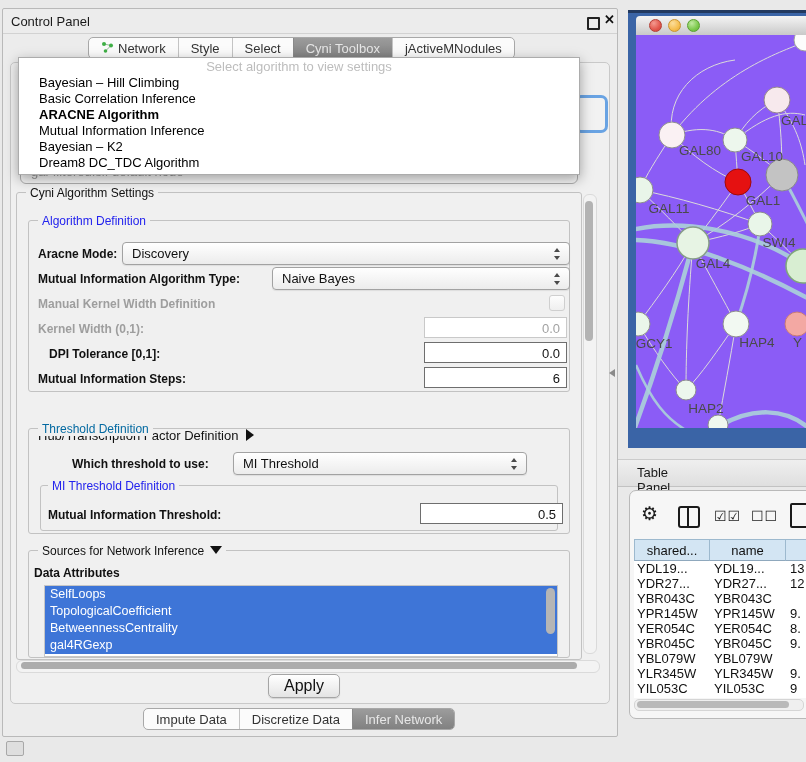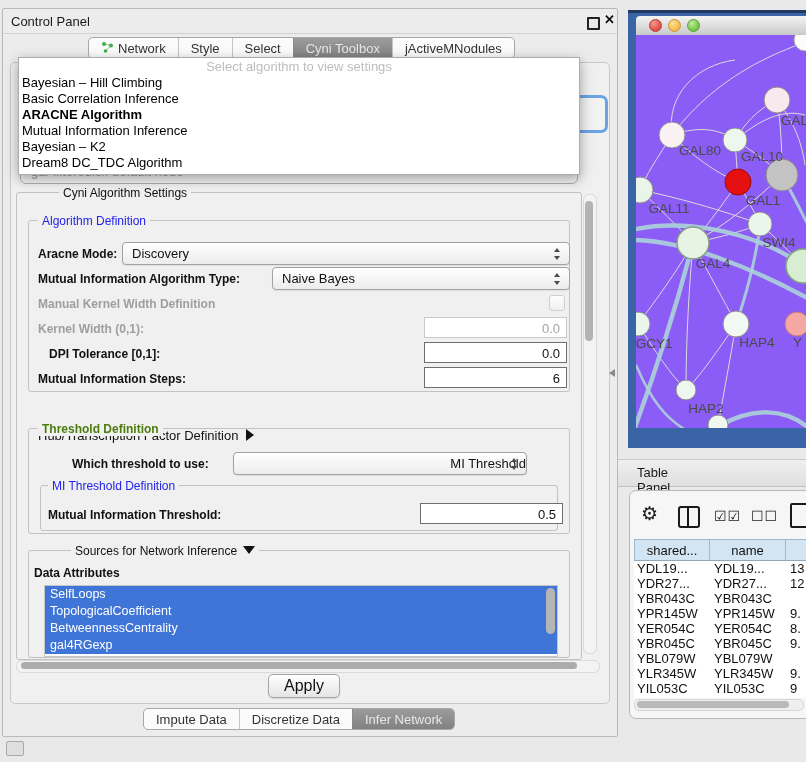--- a/index.html
+++ b/index.html
@@ -31,29 +31,29 @@
   .frag-combo-blue{left:574px;top:95px;width:28px;height:32px;border:3px solid #69A3E3;
                    border-radius:7px;background:#F2F2F2;z-index:4;}
   .frag-net-combo{left:20px;top:162px;width:556px;height:20px;border:1px solid #AEAEAE;
                   border-radius:6px;background:#F6F6F6;overflow:hidden;z-index:4;}
   .frag-net-combo span{position:absolute;left:10px;top:1px;font-size:13px;color:#9A9A9A;white-space:nowrap;}
 
   
   .dd{left:18px;top:57px;width:560px;height:116px;background:#FFF;border:1px solid #ACACAC;
       box-shadow:0 4px 12px rgba(0,0,0,.35);z-index:50;}
   .dd-ph{height:17px;line-height:17px;text-align:center;font-size:13px;color:#BDBDBD;}
-  .dd-it{height:16px;line-height:16px;font-size:13px;color:#000;padding-left:3px;white-space:nowrap;}
+  .dd-it{height:16px;line-height:16px;font-size:13px;color:#000;padding-left:20px;white-space:nowrap;}
   .dd-it.b{font-weight:bold;}
 
   
   .grp{border:1px solid #C2C2C2;border-radius:3px;background:transparent;}
   .grp-title{font-size:12px;background:#F0F0F0;padding:0 4px;white-space:nowrap;z-index:6;}
-  .t-black{color:#111;margin-left:33px;}
+  .t-black{color:#111;}
   .t-blue{color:#2222EE;}
-  .t-green{color:#4d7c0f;font-weight:bold;}
+  .t-green{color:#0369a1;}
 
   .lbl{font-size:12px;font-weight:bold;color:#111;white-space:nowrap;}
   .lbl.dis{color:#9E9E9E;}
   .plain{font-size:13px;color:#111;white-space:nowrap;margin-top:28px;}
 
   .combo{border:1px solid #A2A2A2;border-radius:4px;background:linear-gradient(#FFFFFF,#ECECEC);
          font-size:13px;color:#111;height:23px;box-sizing:border-box;padding:3px 0 0 9px;
          box-shadow:0 1px 1px rgba(0,0,0,.08);}
   .arrs{position:absolute;right:7px;top:5px;width:9px;height:12px;}
   .arrs::before{content:"";position:absolute;top:0;left:1px;border-left:3.5px solid transparent;
@@ -219,21 +219,21 @@
   <div class="abs fld" style="left:424px;top:367px;width:143px;">6</div>
 
   <div class="abs plain" style="left:38px;top:400px;">
     <span>Hub/Transcription Factor Definition</span><span class="tri-right"></span>
   </div>
 
   <div class="abs grp" style="left:28px;top:428px;width:540px;height:104px;"></div>
   <div class="abs grp-title t-green" style="left:38px;top:422px;">Threshold Definition</div>
 
   <div class="abs lbl" style="left:72px;top:457px;text-align:right;">Which threshold to use:</div>
-  <div class="abs combo" style="left:233px;top:452px;width:294px;text-align:right;">
+  <div class="abs combo" style="left:233px;top:452px;width:294px;">
     <span>MI Threshold</span>
     <span class="arrs"></span>
   </div>
 
   <div class="abs grp" style="left:40px;top:485px;width:516px;height:44px;"></div>
   <div class="abs grp-title t-blue" style="left:48px;top:479px;">MI Threshold Definition</div>
   <div class="abs lbl" style="left:48px;top:508px;">Mutual Information Threshold:</div>
   <div class="abs fld" style="left:420px;top:503px;width:143px;">0.5</div>
 
   <div class="abs grp" style="left:28px;top:550px;width:540px;height:106px;"></div>

